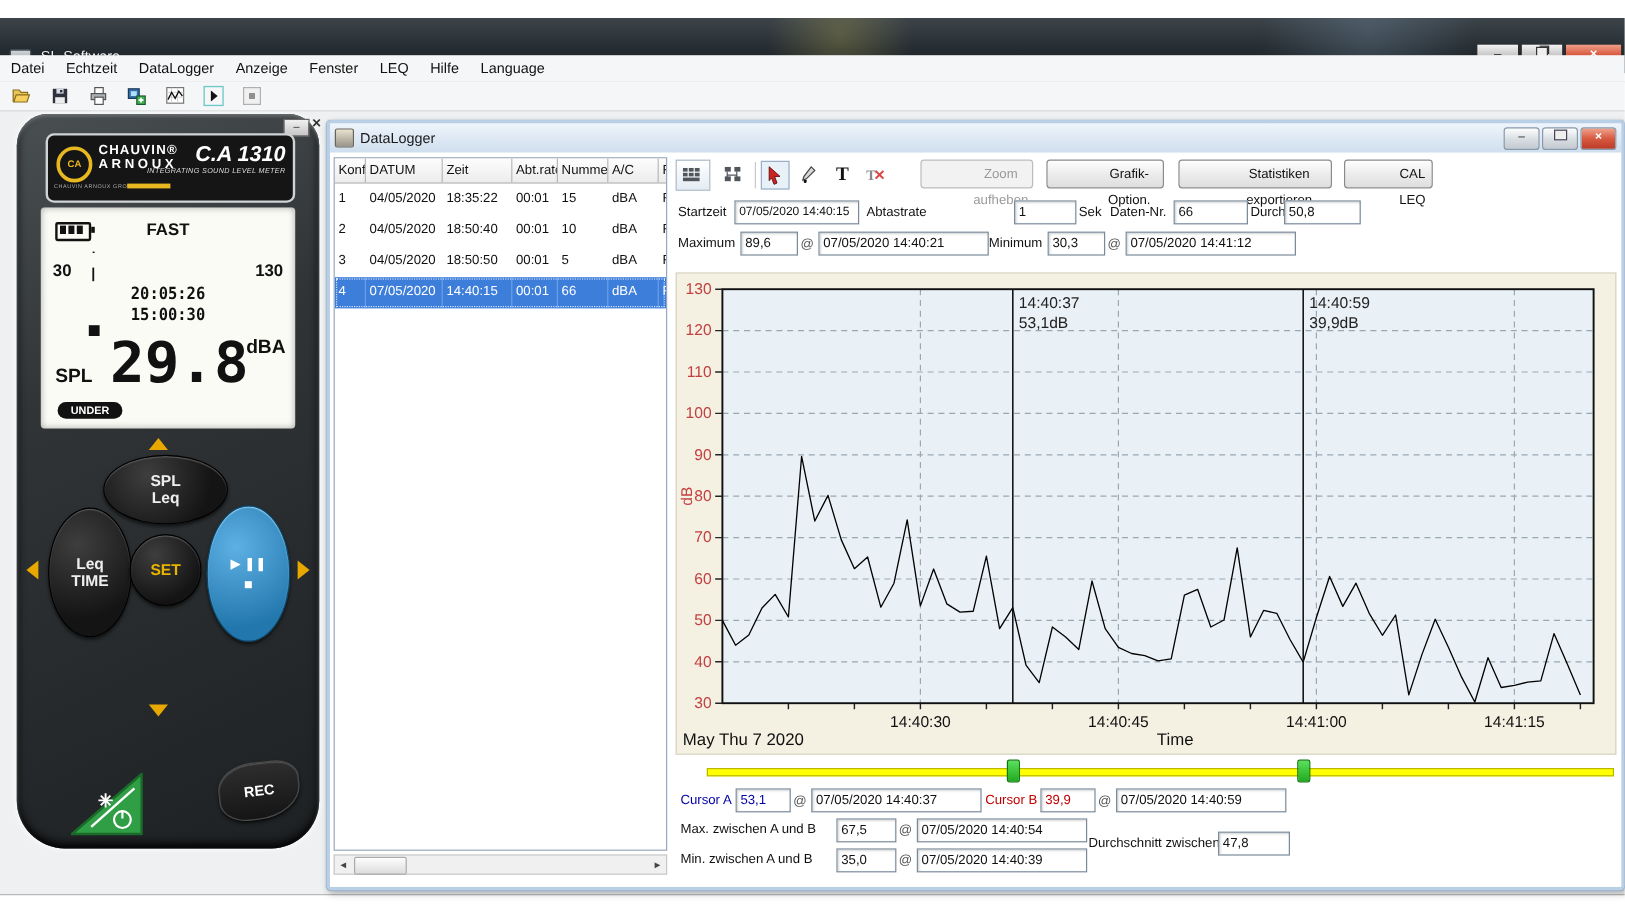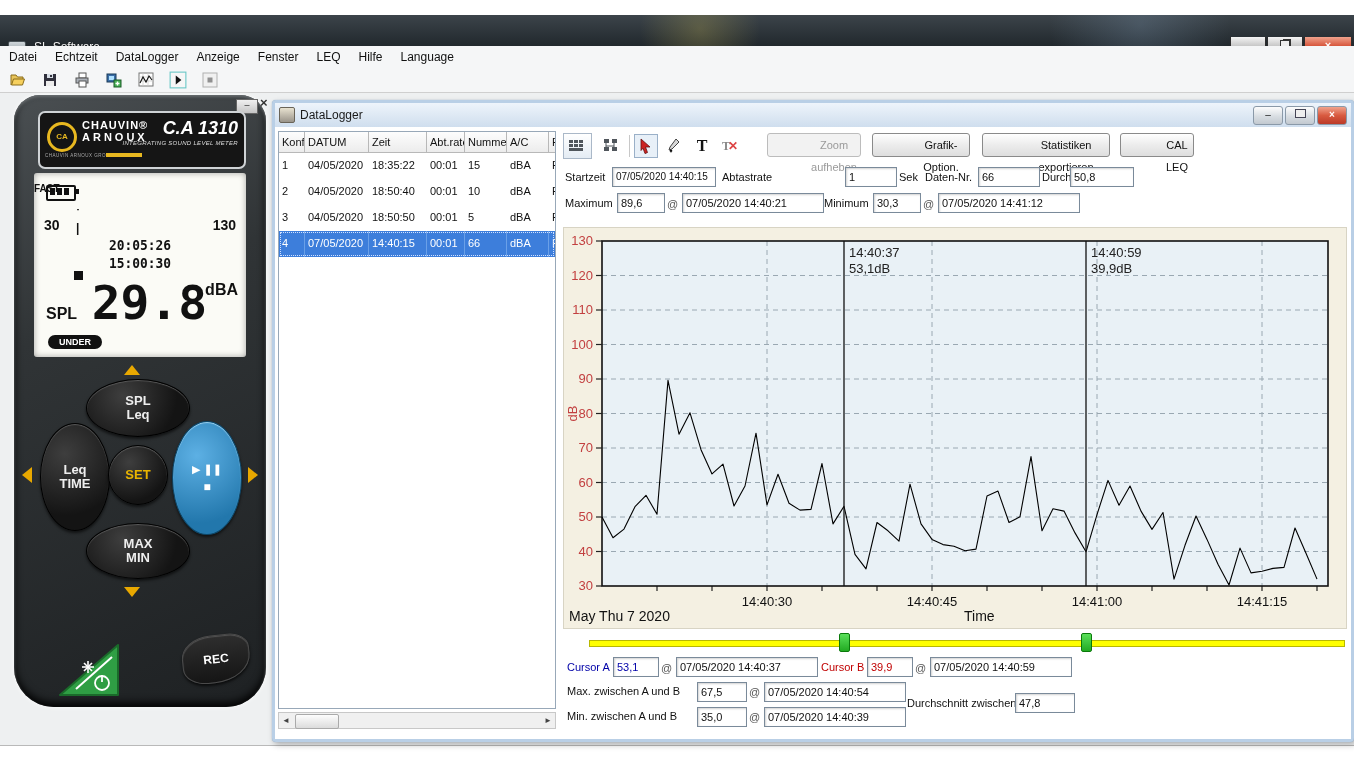--- a/index.html
+++ b/index.html
@@ -48,21 +48,21 @@
   .brand-grp{left:5px;top:40px;color:#aaa;font-size:4.5px;letter-spacing:.5px;}
   .brand-bar{left:66px;top:40px;width:36px;height:4px;background:#e8b820;}
   .model{right:6px;top:5px;color:#fff;font-size:18px;font-weight:bold;font-style:italic;}
   .model-sub{right:6px;top:27px;color:#ddd;font-size:6px;font-style:italic;letter-spacing:.3px;}
   .lcd{left:20px;top:80px;width:212px;height:184px;background:#fbfbf6;border-radius:3px;
     box-shadow:inset 0 0 6px rgba(0,0,0,.35);color:#111;}
   .batt{left:12px;top:12px;width:26px;height:12px;border:2px solid #111;border-radius:2px;}
   .batt:after{content:"";position:absolute;right:-5px;top:2px;width:3px;height:5px;background:#111;}
   .batt-bars{position:absolute;left:2px;top:1px;display:flex;gap:2px;}
   .batt-bars i{width:5px;height:7px;background:#111;}
-  .lcd-fast{left:0;top:10px;width:100%;font-weight:bold;font-size:10px;}
+  .lcd-fast{left:0;top:10px;width:100%;text-align:center;font-weight:bold;font-size:14px;}
   .lcd-30{left:10px;top:44px;font-weight:bold;font-size:14px;}
   .lcd-130{right:10px;top:44px;font-weight:bold;font-size:14px;}
   .lcd-tick{left:42px;top:34px;font-weight:bold;font-size:12px;}
   .lcd-dt{left:0;top:68px;width:100%;text-align:center;font-family:"DejaVu Sans Mono",monospace;
     font-weight:bold;font-size:14px;letter-spacing:0px;transform:scaleX(.92);}
   .lcd-sq{left:40px;top:98px;width:9px;height:9px;background:#111;}
   .lcd-spl{left:12px;top:132px;font-weight:bold;font-size:16px;}
   .lcd-val{left:52px;top:102px;width:120px;text-align:right;font-family:"DejaVu Sans Mono",monospace;
     font-weight:bold;font-size:47px;transform:scaleX(1.02);}
   .lcd-unit{right:8px;top:108px;font-weight:bold;font-size:16px;}
@@ -265,24 +265,20 @@
     </div>
     <div class="abs dbtn" style="left:94px;top:352px;width:58px;height:58px;color:#e8b400;">
       <span>SET</span>
     </div>
     <div class="abs blue-btn" style="left:158px;top:328px;width:68px;height:112px;">
       <span style="font-size:11px;">▶ ❚❚</span>
       <span style="font-size:12px;">■</span>
     </div>
     <div class="abs tri left" style="left:8px;top:374px;"></div>
     <div class="abs tri right" style="left:234px;top:374px;"></div>
-    <div class="abs dbtn" style="left:72px;top:430px;width:102px;height:54px;">
-      <span>MAX</span>
-        <span>MIN</span>
-    </div>
     <div class="abs tri down" style="left:110px;top:494px;"></div>
 
     <svg class="abs" style="left:36px;top:544px;" width="78" height="64" viewBox="0 0 78 64">
       <path d="M10 58 L68 8 L68 58 Z" fill="#2f9e44" stroke="#1a6a2a" stroke-width="2" stroke-linejoin="round"></path>
       <line x1="26" y1="52" x2="62" y2="20" stroke="#fff" stroke-width="2"></line>
       <g stroke="#fff" stroke-width="1.6">
           <line x1="34" y1="26" x2="42" y2="34"></line>
           <line x1="42" y1="26" x2="34" y2="34"></line>
           <line x1="38" y1="24" x2="38" y2="36"></line>
           <line x1="32" y1="30" x2="44" y2="30"></line>

